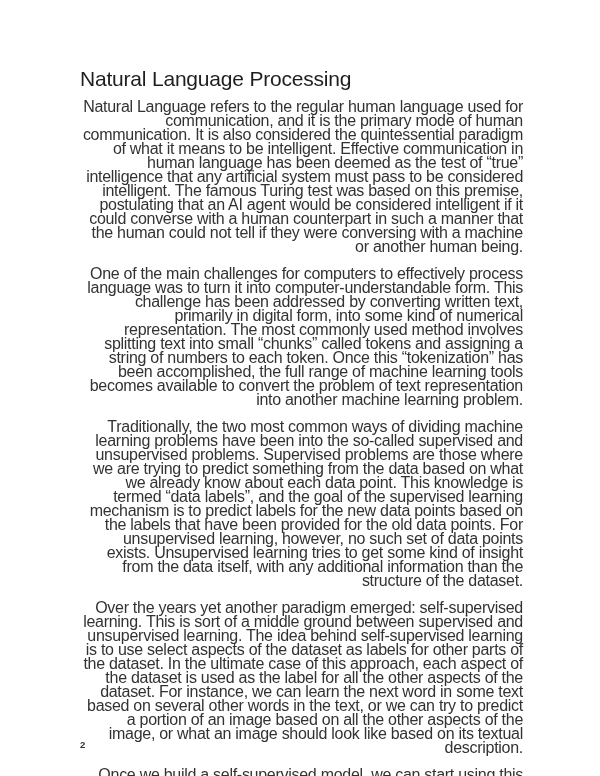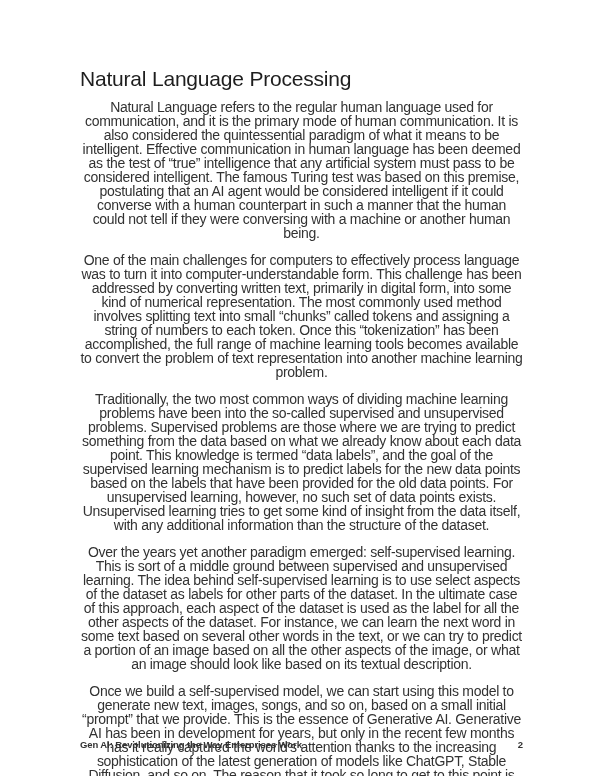--- a/index.html
+++ b/index.html
@@ -25,26 +25,26 @@
   }
   .section-heading {
     font-size: 21px;
     font-weight: 400;
     line-height: 26px;
     letter-spacing: -0.2px;
     color: #1e1e1e;
     margin: 0 0 8px 0;
   }
   .body-paragraph {
-    font-size: 14px;
+    font-size: 16px;
     line-height: 14px;
     letter-spacing: -0.28px;
     color: #323232;
     margin: 0 0 13px 0;
-    text-align: center;
+    text-align: right;
   }
   .doc-section { margin: 0; }
   .footer {
     position: absolute;
     left: 80px;
     right: 77px;
     top: 739px;
     display: flex;
     justify-content: space-between;
     align-items: baseline;
@@ -68,16 +68,15 @@
 
     <section class="doc-section">
       <p class="body-paragraph">Traditionally, the two most common ways of dividing machine learning problems have been into the so-called supervised and unsupervised problems. Supervised problems are those where we are trying to predict something from the data based on what we already know about each data point. This knowledge is termed “data labels”, and the goal of the supervised learning mechanism is to predict labels for the new data points based on the labels that have been provided for the old data points. For unsupervised learning, however, no such set of data points exists. Unsupervised learning tries to get some kind of insight from the data itself, with any additional information than the structure of the dataset.</p>
       <p class="body-paragraph">Over the years yet another paradigm emerged: self-supervised learning. This is sort of a middle ground between supervised and unsupervised learning. The idea behind self-supervised learning is to use select aspects of the dataset as labels for other parts of the dataset. In the ultimate case of this approach, each aspect of the dataset is used as the label for all the other aspects of the dataset. For instance, we can learn the next word in some text based on several other words in the text, or we can try to predict a portion of an image based on all the other aspects of the image, or what an image should look like based on its textual description.</p>
       <p class="body-paragraph">Once we build a self-supervised model, we can start using this model to generate new text, images, songs, and so on, based on a small initial “prompt” that we provide. This is the essence of Generative AI. Generative AI has been in development for years, but only in the recent few months has it really captured the world’s attention thanks to the increasing sophistication of the latest generation of models like ChatGPT, Stable Diffusion, and so on. The reason that it took so long to get to this point is that for these</p>
     </section>
 
   </main>
 
   <footer class="footer">
-    <span>Gen AI: Revolutionizing the Way Enterprises Work</span>
     <span>2</span>
   </footer>
 </div>
 
 </body></html>

